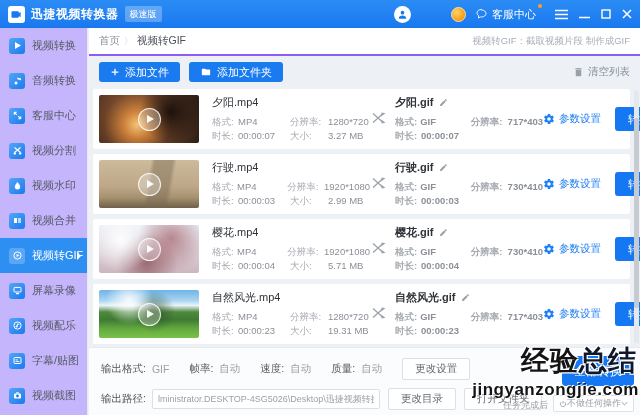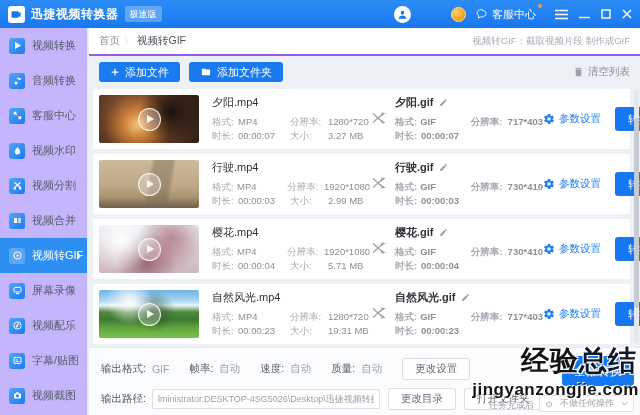--- a/index.html
+++ b/index.html
@@ -113,21 +113,21 @@
     border-radius:2px; font-size:10.5px; color:#666b72; cursor:pointer; }
   .path-input { width:228px; height:20px; border:1px solid #dcdfe4; border-radius:2px;
     background:#fff; font-size:9px; color:#9ba0a7; padding:0 5px; margin-right:8px;
     font-family:"Liberation Sans",sans-serif; }
   .brow2 { margin-top:6px; gap:0; }
   .brow2 .btn-ghost { margin-right:8px; }
   .btn-convert-all { position:absolute; right:6px; top:8px; width:72px; height:30px;
     background:#1677f2; color:#fff; font-size:12px; border:none; border-radius:4px; cursor:pointer; }
   .aftertask { position:absolute; right:6px; bottom:3px; display:flex;
     align-items:flex-end; gap:5px; font-size:9px; color:#9ba0a7; }
-  .after-dd { display:flex; align-items:center; gap:7px; border:1px solid #dfe2e6;
+  .after-dd { display:flex; align-items:center; gap:0; border:1px solid #dfe2e6;
     background:#fff; padding:1px 5px; border-radius:2px; cursor:pointer; }
 
   
   .wm1 { position:absolute; right:3px; bottom:40px; z-index:60; font-size:28px;
     font-weight:800; line-height:1; letter-spacing:1px;
     text-shadow:1px 1px 0 #fff,-1px -1px 0 #fff,1px -1px 0 #fff,-1px 1px 0 #fff; }
   .wm1 .blk { color:#141414; } .wm1 .red { color:#0f172a; }
   .wm2 { position:absolute; right:1px; bottom:15px; z-index:60; font-size:17px;
     font-weight:800; color:#141414; letter-spacing:.5px;
     text-shadow:1px 1px 0 rgba(255,255,255,.9),-1px -1px 0 rgba(255,255,255,.9); }
@@ -198,34 +198,34 @@
     <span class="sic">
         <svg width="9" height="9" viewBox="0 0 9 9">
           <path stroke="#fff" stroke-width="1.1" fill="none" d="M1.3 1.3h2.4M1.3 1.3v2.4M1.3 1.3l2.5 2.5M7.7 7.7H5.3M7.7 7.7V5.3M7.7 7.7L5.2 5.2"></path>
         </svg>
       </span>
     <span>客服中心</span>
   </div>
   <div class="side-item">
     <span class="sic">
         <svg width="9" height="9" viewBox="0 0 9 9">
-          <path d="M4.5 1C5.8 2.8 7.2 4.2 7.2 5.7a2.7 2.7 0 1 1-5.4 0C1.8 4.2 3.2 2.8 4.5 1z" fill="#fff"></path>
-        </svg>
-      </span>
-    <span>视频水印</span>
-  </div>
-  <div class="side-item">
-    <span class="sic">
-        <svg width="9" height="9" viewBox="0 0 9 9">
           <path stroke="#fff" stroke-width="1.1" d="M1.5 1.5l6 5M7.5 1.5l-6 5"></path>
           <circle cx="1.8" cy="7.4" r="1.2" fill="#fff"></circle>
           <circle cx="7.2" cy="7.4" r="1.2" fill="#fff"></circle>
         </svg>
       </span>
     <span>视频分割</span>
+  </div>
+  <div class="side-item">
+    <span class="sic">
+        <svg width="9" height="9" viewBox="0 0 9 9">
+          <path d="M4.5 1C5.8 2.8 7.2 4.2 7.2 5.7a2.7 2.7 0 1 1-5.4 0C1.8 4.2 3.2 2.8 4.5 1z" fill="#fff"></path>
+        </svg>
+      </span>
+    <span>视频水印</span>
   </div>
   <div class="side-item">
     <span class="sic">
         <svg width="9" height="9" viewBox="0 0 9 9">
           <rect x="1" y="2" width="3" height="5" fill="#fff"></rect>
           <rect x="5" y="2" width="3" height="5" fill="#fff" opacity=".65"></rect>
         </svg>
       </span>
     <span>视频合并</span>
   </div>

